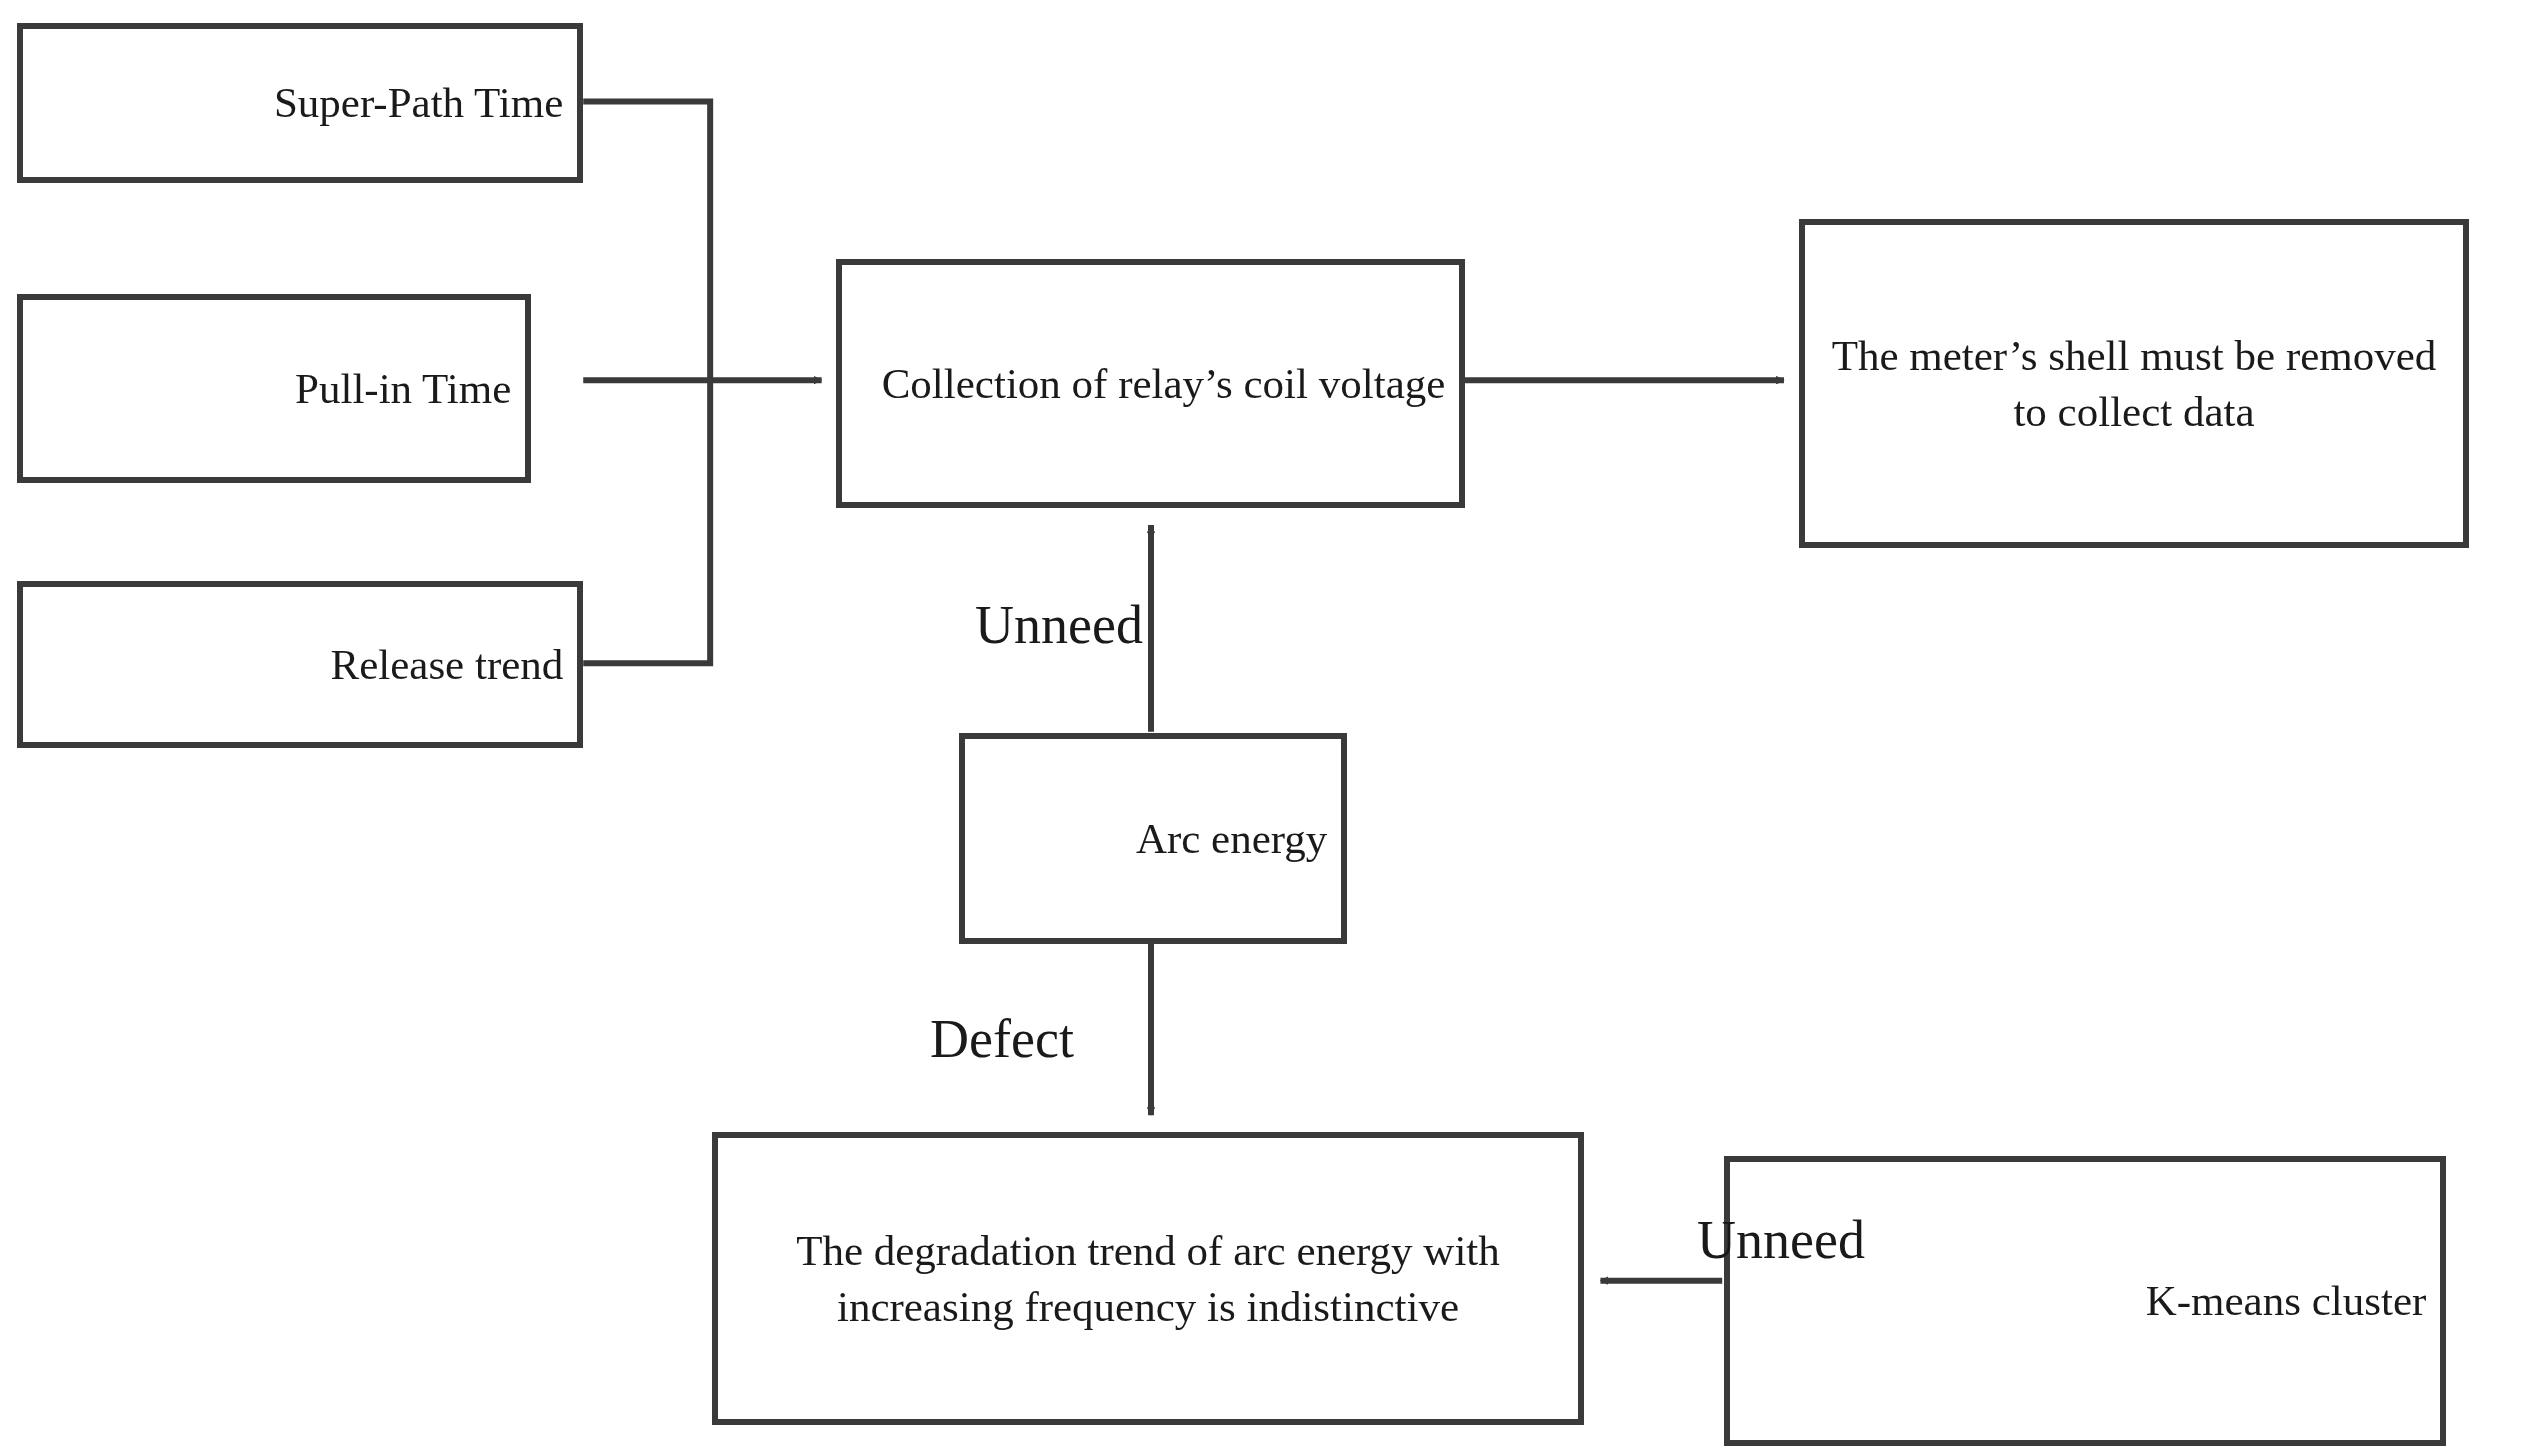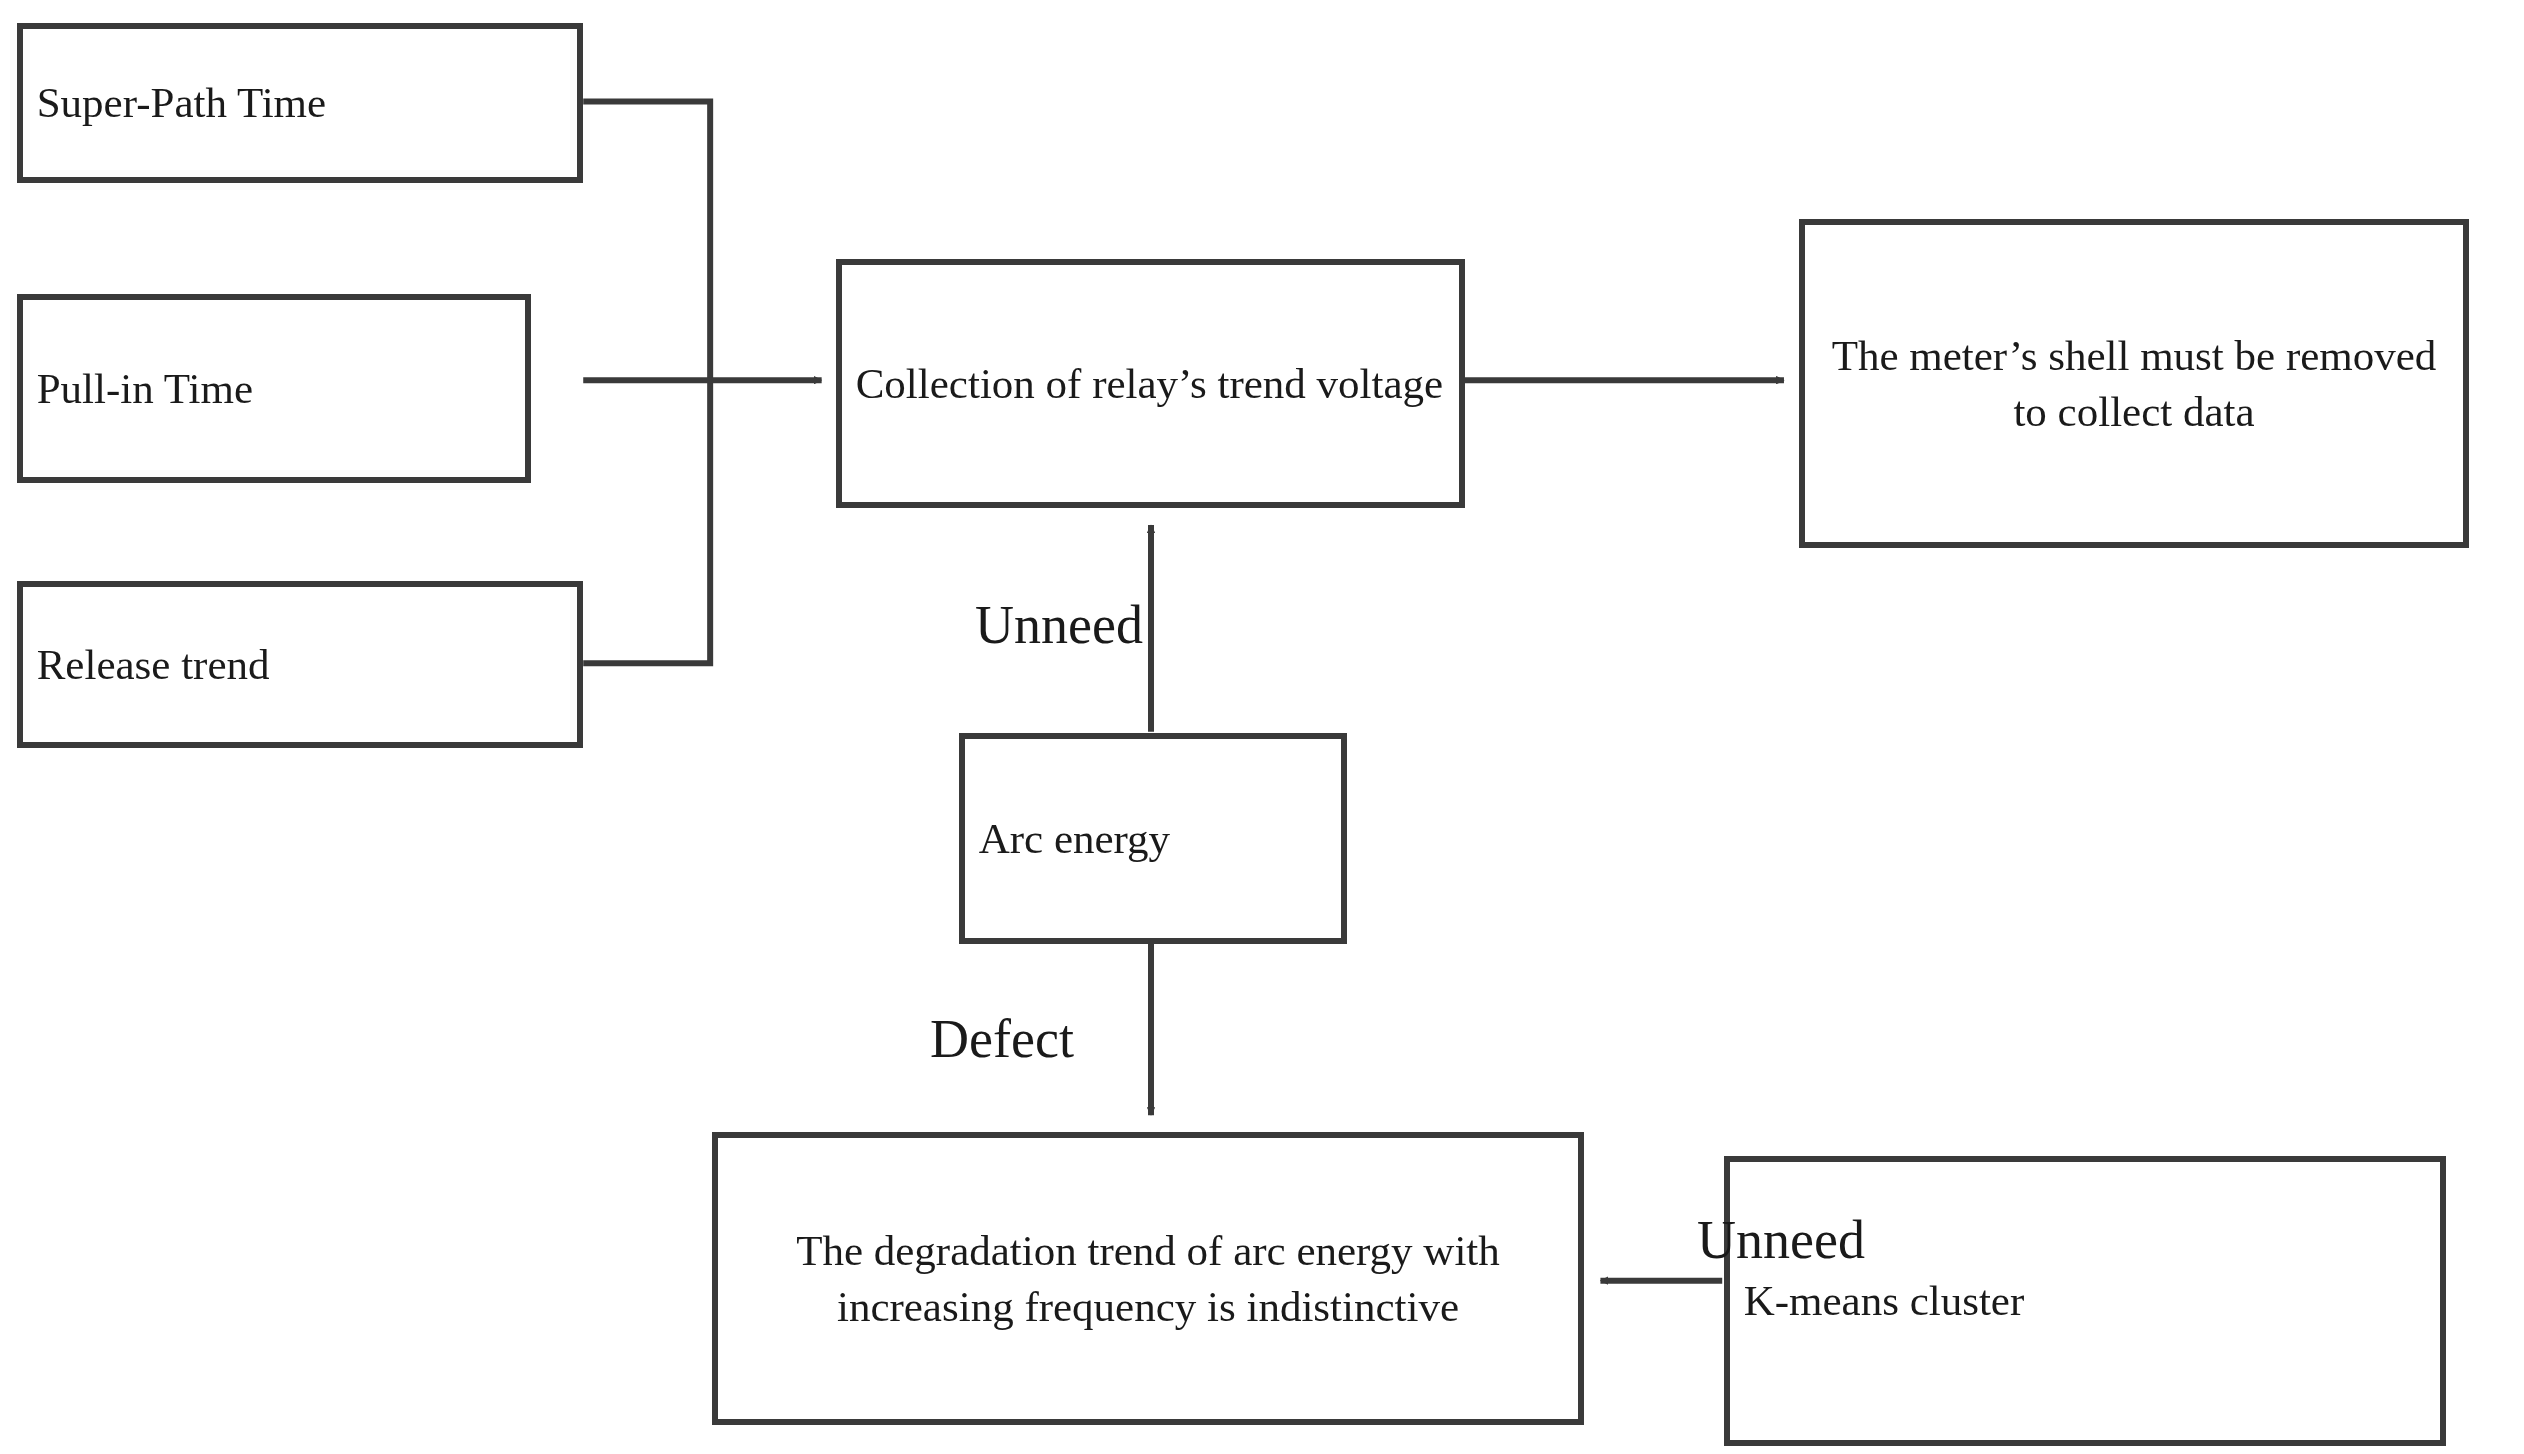--- a/index.html
+++ b/index.html
@@ -2,21 +2,21 @@
 <html style="font-size:13.7px"><head>
 <meta charset="utf-8">
 <style>
   html,body{margin:0;padding:0;background:#ffffff;}
   body{width:2525px;height:1455px;overflow:hidden;
        font-family:"Liberation Serif","DejaVu Serif",serif;color:#1a1a1a;}
   #stage{position:relative;width:2525px;height:1455px;background:#ffffff;}
 
   .node{position:absolute;box-sizing:border-box;background:#ffffff;
         border:6px solid #3a3a3a;display:flex;align-items:center;
-        justify-content:flex-start;text-align:center;}
+        justify-content:flex-end;text-align:center;}
   .node .txt{display:block;line-height:1.28;padding:0 13.7px;font-size:43px;}
 
   
   #n-super   {left:17px;  top:23px;   width:566px; height:160px;}
   #n-pull    {left:17px;  top:294px;  width:514px; height:189px;}
   #n-release {left:17px;  top:581px;  width:566px; height:167px;}
   #n-collect {left:836px; top:259px;  width:629px; height:249px;}
   #n-meter   {left:1799px;top:219px;  width:670px; height:329px;}
   #n-arc     {left:959px;top:733px;  width:388px; height:211px;}
   #n-degrade {left:712px; top:1132px; width:872px;height:293px;}
@@ -65,21 +65,21 @@
 
   <div class="node" id="n-pull">
     <span class="txt">Pull-in Time</span>
   </div>
 
   <div class="node" id="n-release">
     <span class="txt">Release trend</span>
   </div>
 
   <div class="node" id="n-collect">
-    <span class="txt">Collection of relay’s trend voltage</span>
+    <span class="txt">Collection of relay’s coil voltage</span>
   </div>
 
   <div class="node" id="n-meter">
     <span class="txt">The meter’s shell must be removed to collect data</span>
   </div>
 
   <div class="node" id="n-arc">
     <span class="txt">Arc energy</span>
   </div>
 

